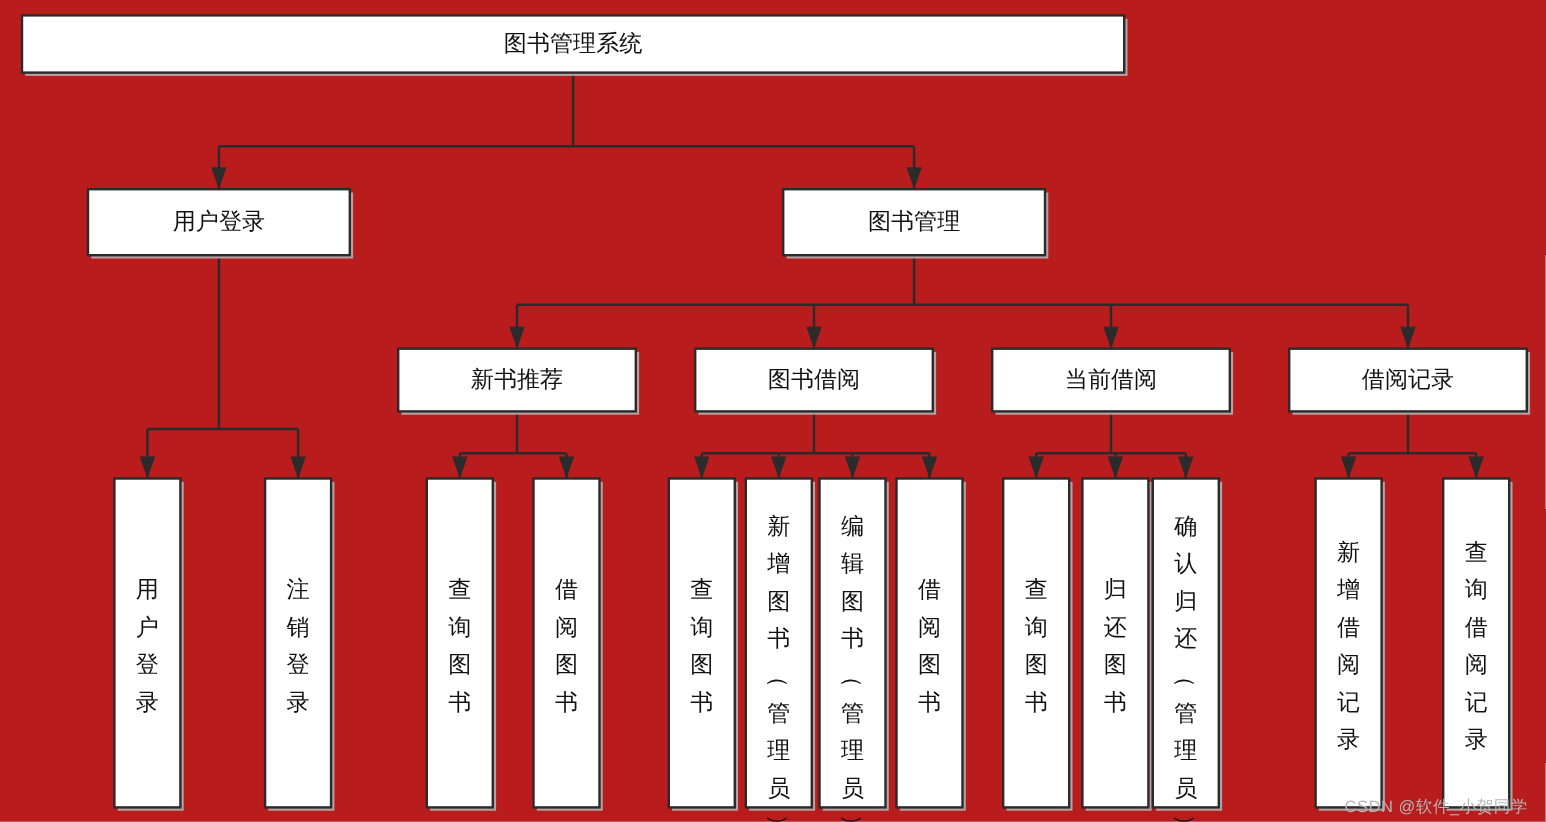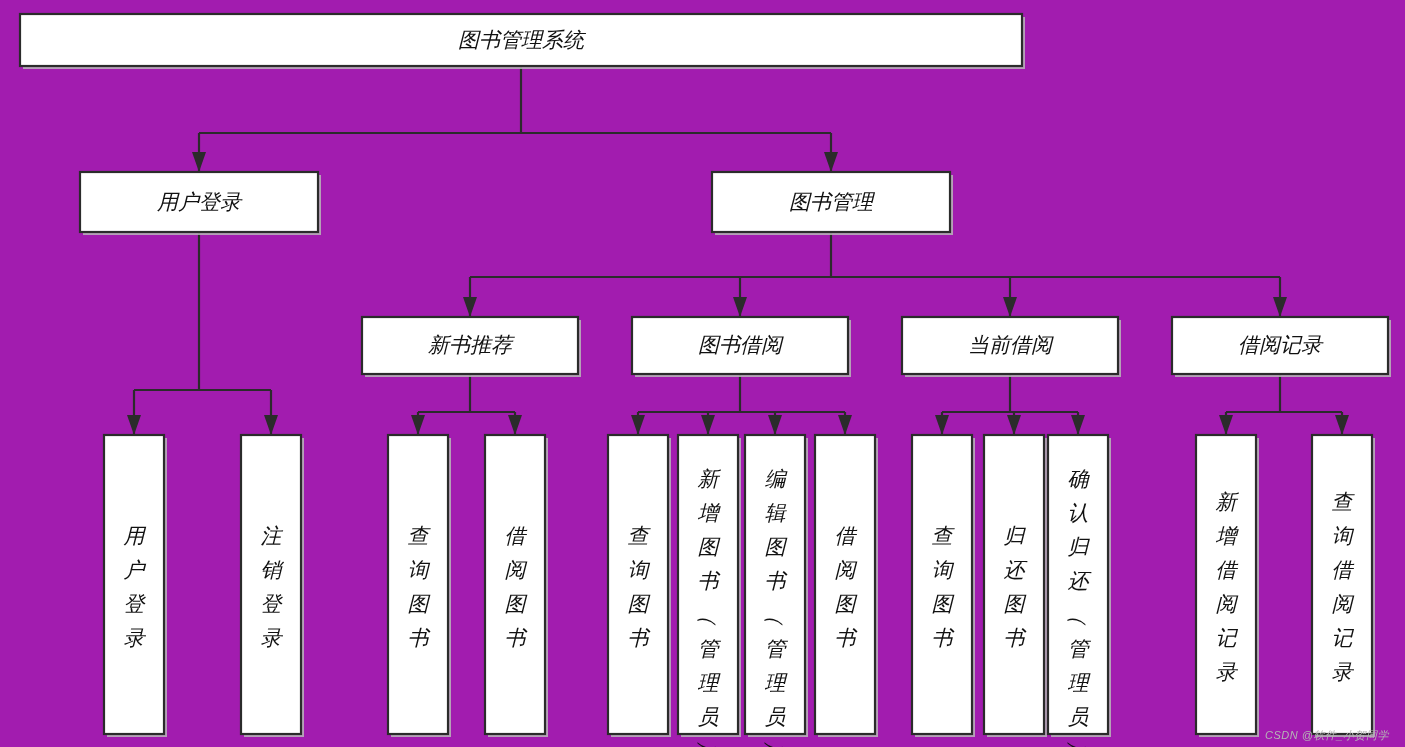--- a/index.html
+++ b/index.html
@@ -10,22 +10,21 @@
   body {
     width: 1405px;
     height: 747px;
     font-family: "Liberation Sans", "DejaVu Sans", sans-serif;
     overflow: hidden;
   }
   #diagram-root {
     position: relative;
     width: 1405px;
     height: 747px;
-    background: #a21caf;
-    font-style: italic;
+    background: #b91c1c;
   }
   svg#tree-svg {
     position: absolute;
     left: 0;
     top: 0;
     width: 1405px;
     height: 747px;
     display: block;
   }
   .node-box {
@@ -59,21 +58,21 @@
     fill: #111111;
     font-family: "Liberation Sans", "DejaVu Sans", sans-serif;
     font-size: 21px;
     text-anchor: middle;
   }
   .watermark {
     position: absolute;
     right: 16px;
     bottom: 4px;
     font-family: "Liberation Sans", "DejaVu Sans", sans-serif;
-    font-size: 11px;
+    font-size: 15px;
     color: #b5b5b5;
     letter-spacing: 0.5px;
     white-space: nowrap;
     user-select: none;
   }
 </style>
 </head>
 <body>
 
 <div id="diagram-root">

